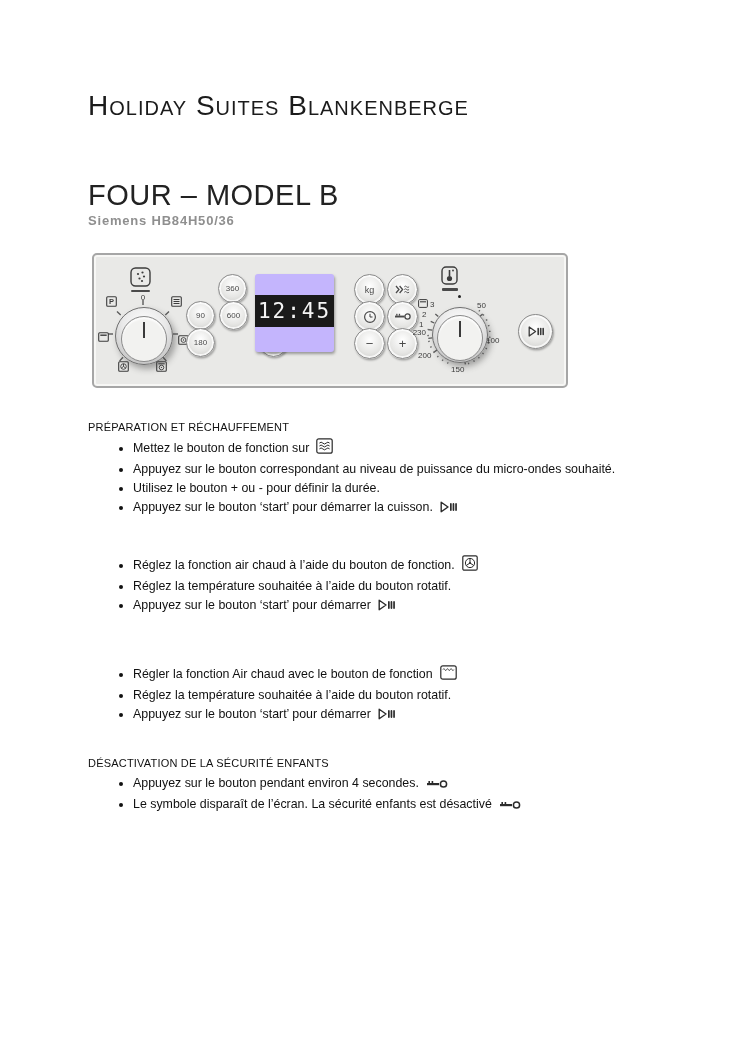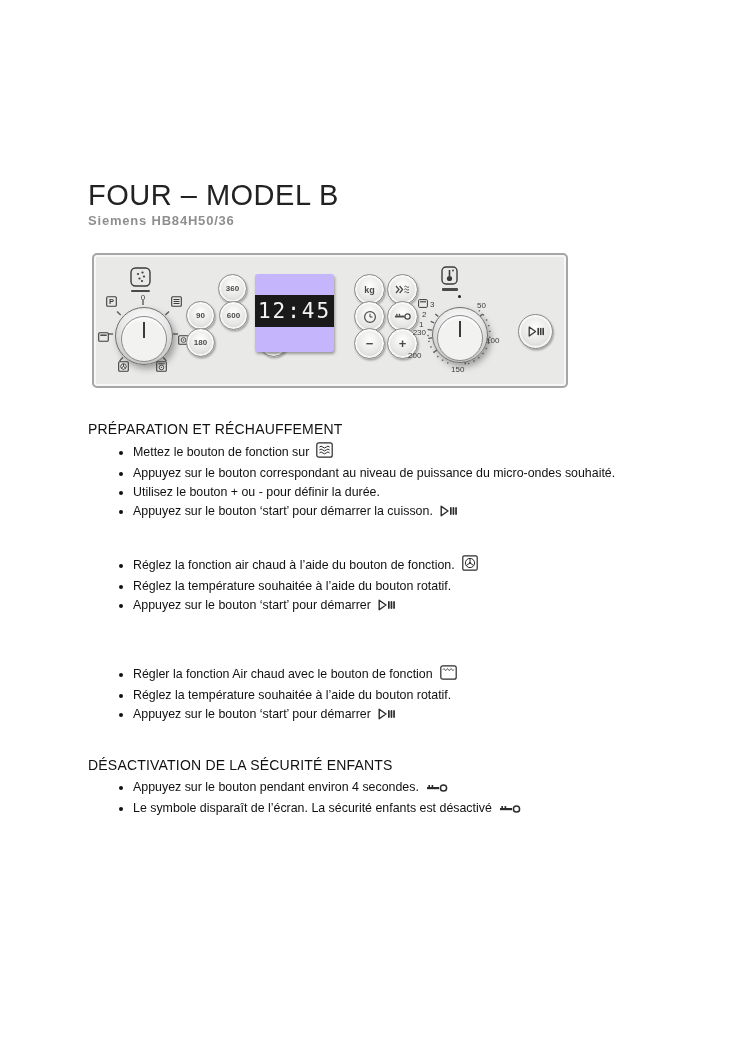--- a/index.html
+++ b/index.html
@@ -25,45 +25,46 @@
         background:radial-gradient(circle at 50% 30%, #ffffff 0%, #e9e9e9 45%, #b3b3b3 100%);
         border:1px solid #6f6f6f;box-shadow:3px 4px 6px rgba(70,70,70,.45);}
   .knob .inner{border-radius:50%;background:#f2f2f0;border:1px solid #8a8a8a;
         box-shadow:inset 0 2px 2px rgba(255,255,255,.9);}
   .knob .pointer{left:50%;width:2px;margin-left:-1px;background:#3a3a3a;}
 
   .rbtn{border-radius:50%;
         background:radial-gradient(circle at 50% 38%, #ffffff 0%, #e6e6e4 55%, #c6c6c4 100%);
         border:1px solid #8b8b8b;
         box-shadow:inset 0 0 0 2px rgba(255,255,255,.75), 1px 1.5px 2px rgba(0,0,0,.3);
-        display:flex;align-items:center;justify-content:center;font-weight:bold;}
+        display:flex;align-items:center;justify-content:center;}
   .rbtn span{position:static;font-size:8px;color:#4a4a4a;}
   .rbtn.sym span{font-size:13px;}
 
   .display{left:161px;top:19px;width:79px;height:78px;background:#c4b5fd;
            border-radius:3px;box-shadow:1px 2px 3px rgba(0,0,0,.35);}
   .display .band{left:0;right:0;top:21px;height:32px;background:#1a1a1a;
                  display:flex;align-items:center;justify-content:center;}
   .display .time{position:static;font-family:"DejaVu Sans Mono",monospace;
                  font-size:21px;color:#f4f4f4;letter-spacing:2px;}
 
   .ticks{pointer-events:none;}
 
   
   .sec{position:absolute;left:88px;width:590px;}
-  .sec h3{font-size:14px;font-weight:400;margin:0;letter-spacing:.2px;color:#111;}
+  .sec h3{font-size:11px;font-weight:400;margin:0;letter-spacing:.2px;color:#111;}
   .sec ul{margin:5px 0 0;padding-left:45px;}
   .sec li{font-size:12.4px;line-height:19px;color:#111;}
   .bi{display:inline-block;vertical-align:-2px;margin-left:7px;}
 </style>
 </head>
 <body>
 
 <div class="page">
 
+  <div class="title">Holiday Suites Blankenberge</div>
   <div class="heading">FOUR – MODEL B</div>
   <div class="subtitle">Siemens HB84H50/36</div>
 
   <div class="panel">
 
     <svg style="left:36px;top:12px" width="21" height="20" viewBox="0 0 21 20">
       <rect x="1" y="1" width="19" height="18" rx="4.5" fill="none" stroke="#3c3c3c" stroke-width="1.4"></rect>
       <circle cx="8" cy="7" r="1.1" fill="#3c3c3c"></circle>
         <circle cx="12.5" cy="5.5" r="1.1" fill="#3c3c3c"></circle>
       <circle cx="14" cy="9.5" r="1.1" fill="#3c3c3c"></circle>
@@ -209,21 +210,21 @@
     </div>
 
     <svg style="left:324px;top:44px" width="10" height="9" viewBox="0 0 10 9">
       <rect x=".6" y=".6" width="8.8" height="7.8" rx="1" fill="none" stroke="#3c3c3c" stroke-width="1"></rect>
       <line x1="2" y1="2.8" x2="8" y2="2.8" stroke="#3c3c3c" stroke-width="1.1"></line>
     </svg>
     <div class="tinylabel" style="left:336px;top:45px;">3</div>
     <div class="tinylabel" style="left:328px;top:55px;">2</div>
     <div class="tinylabel" style="left:325px;top:65px;">1</div>
     <div class="tinylabel" style="left:310px;top:73px;width:22px;text-align:right;">230</div>
-    <div class="tinylabel" style="left:314px;top:96px;">200</div>
+    <div class="tinylabel" style="left:324px;top:96px;">200</div>
     <div class="tinylabel" style="left:357px;top:110px;">150</div>
     <div class="tinylabel" style="left:392px;top:81px;">100</div>
     <div class="tinylabel" style="left:383px;top:46px;">50</div>
 
     <div class="rbtn" style="left:424px;top:59px;width:33px;height:33px;">
       <svg style="position:static" width="16" height="11" viewBox="0 0 16 11">
         <path d="M1.2 1 L1.2 10 L7.6 5.5 Z" fill="none" stroke="#3a3a3a" stroke-width="1.3" stroke-linejoin="round"></path>
         <rect x="9.4" y="1.8" width="1.6" height="7.4" rx=".8" fill="#3a3a3a"></rect>
         <rect x="11.9" y="1.8" width="1.6" height="7.4" rx=".8" fill="#3a3a3a"></rect>
         <rect x="14.4" y="1.8" width="1.6" height="7.4" rx=".8" fill="#3a3a3a"></rect>

